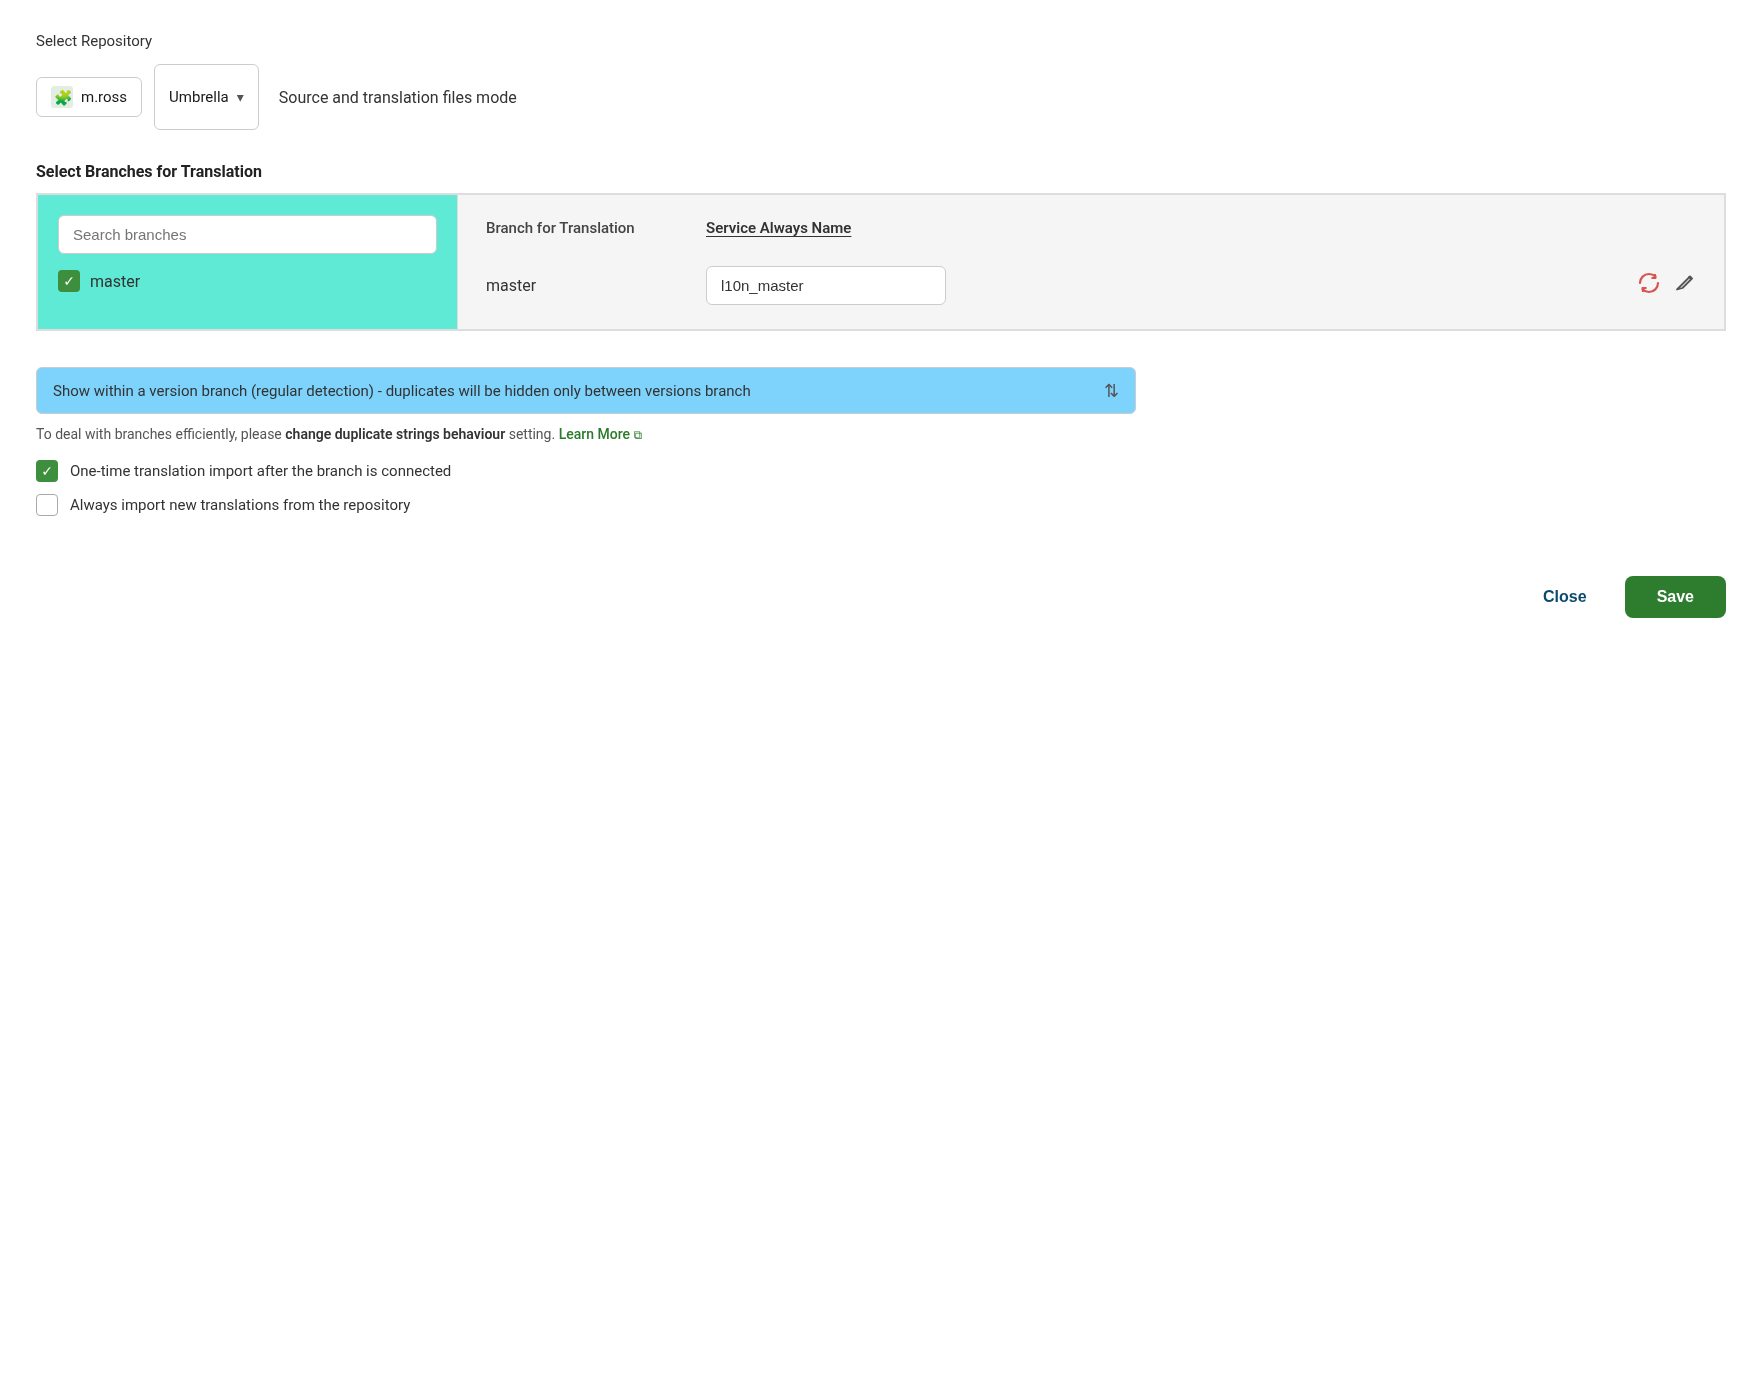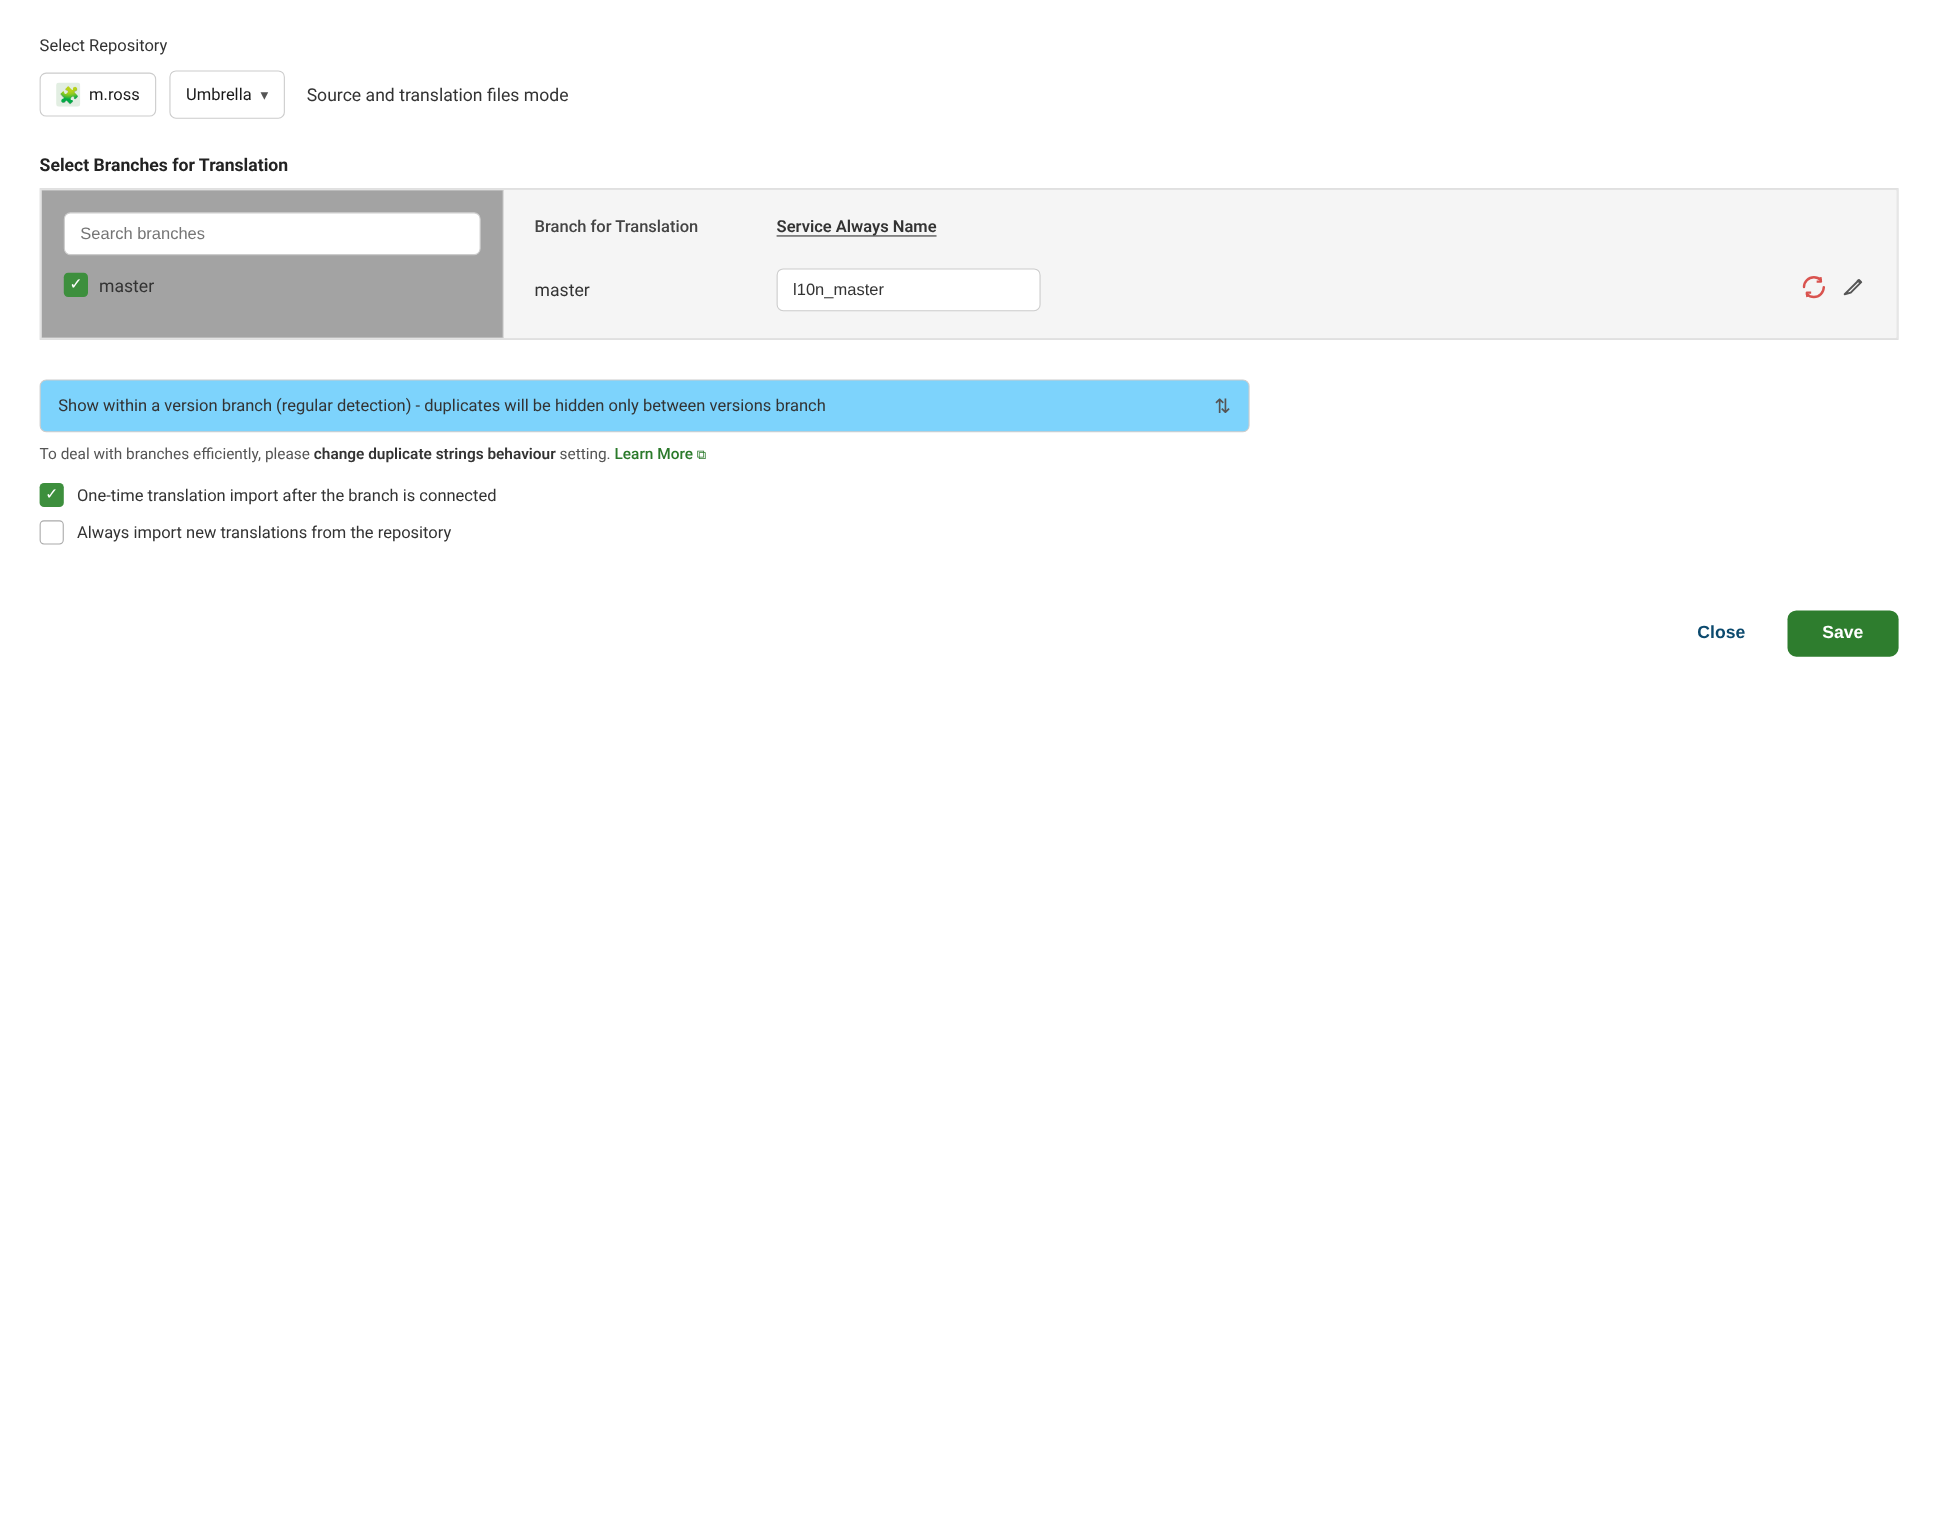--- a/index.html
+++ b/index.html
@@ -42,21 +42,21 @@
       width: 22px;
       height: 22px;
     }
 
     .repo-dropdown {
       display: flex;
       align-items: center;
       gap: 8px;
       border: 1.5px solid #ccc;
       border-radius: 6px;
-      padding: 12px 14px;
+      padding: 23px 14px;
       font-size: 15px;
       background: #fff;
       cursor: pointer;
     }
 
     .mode-text {
       font-size: 16px;
       color: #333;
       margin-left: 8px;
     }
@@ -73,21 +73,21 @@
       border: 1.5px solid #ddd;
       border-radius: 0;
       margin-top: 0;
     }
 
     .left-panel {
       width: 420px;
       min-width: 420px;
       border-right: 1.5px solid #ddd;
       padding: 20px 20px;
-      background: #a3a3a3;
+      background: #5eead4;
     }
 
     .right-panel {
       flex: 1;
       background: #f5f5f5;
       padding: 24px 28px;
     }
 
     .search-input {
       width: 100%;

